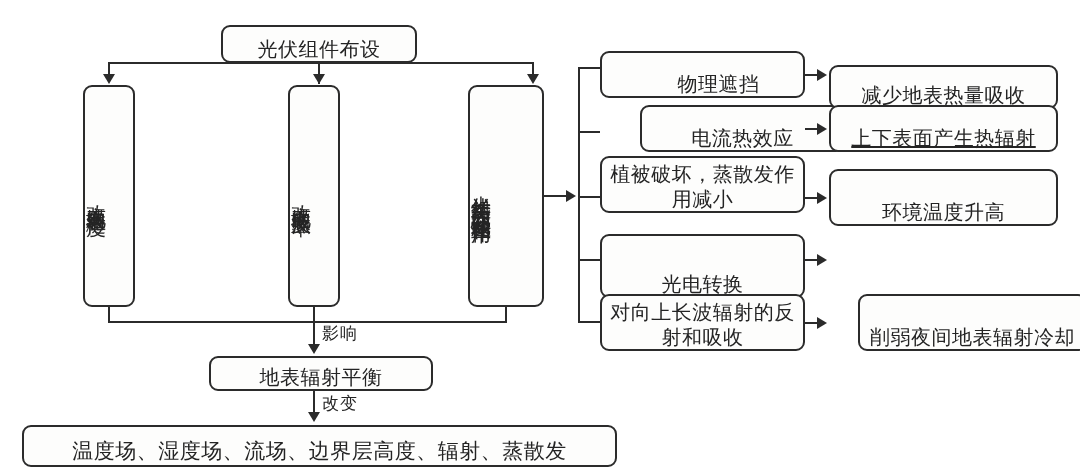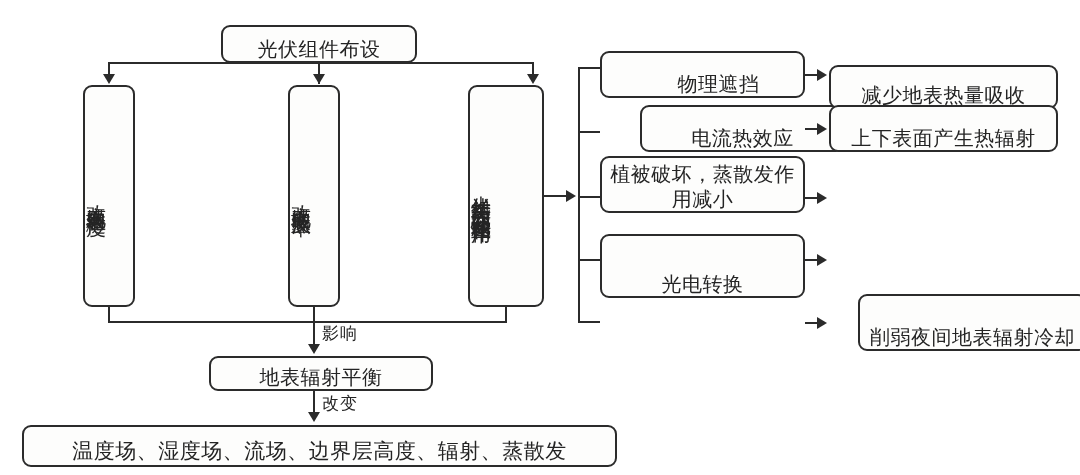--- a/index.html
+++ b/index.html
@@ -143,39 +143,45 @@
   </div>
   <div class="node" style="left:600px; top:105px; width:205px; height:47px; font-size:20px;margin-left:40px;">
     <span>电流热效应</span>
   </div>
   <div class="node" style="left:600px; top:156px; width:205px; height:57px; font-size:20px;">
     <span>植被破坏，蒸散发作用减小</span>
   </div>
   <div class="node" style="left:600px; top:234px; width:205px; height:64px; font-size:20px;">
     <span>光电转换</span>
   </div>
+  <div class="node" style="left:600px; top:294px; width:205px; height:57px; font-size:20px;">
+    <span>对向上长波辐射的反射和吸收</span>
+  </div>
 
   <div class="line hline" style="left:805px; top:74px; width:14px; height:2px;"></div>
   <div class="arrow-right" style="left:817px; top:69px;"></div>
 
   <div class="line hline" style="left:805px; top:128px; width:14px; height:2px;"></div>
   <div class="arrow-right" style="left:817px; top:123px;"></div>
 
   <div class="line hline" style="left:805px; top:197px; width:14px; height:2px;"></div>
   <div class="arrow-right" style="left:817px; top:192px;"></div>
 
   <div class="line hline" style="left:805px; top:259px; width:14px; height:2px;"></div>
   <div class="arrow-right" style="left:817px; top:254px;"></div>
 
   <div class="line hline" style="left:805px; top:322px; width:14px; height:2px;"></div>
   <div class="arrow-right" style="left:817px; top:317px;"></div>
 
   <div class="node" style="left:829px; top:51px; width:229px; height:44px; font-size:20px;margin-top:14px;">
     <span>减少地表热量吸收</span>
   </div>
-  <div class="node" style="left:829px; top:105px; width:229px; height:47px; font-size:20px;">
+  <div class="node" style="left:829px; top:105px; width:229px; height:47px; font-size:20px;text-decoration:underline;">
     <span>上下表面产生热辐射</span>
+  </div>
+  <div class="node" style="left:829px; top:169px; width:229px; height:57px; font-size:20px;">
+    <span>环境温度升高</span>
   </div>
   <div class="node" style="left:858px; top:294px; width:229px; height:57px; font-size:20px;">
     <span>削弱夜间地表辐射冷却</span>
   </div>
 
 </div>
 
 </body></html>

